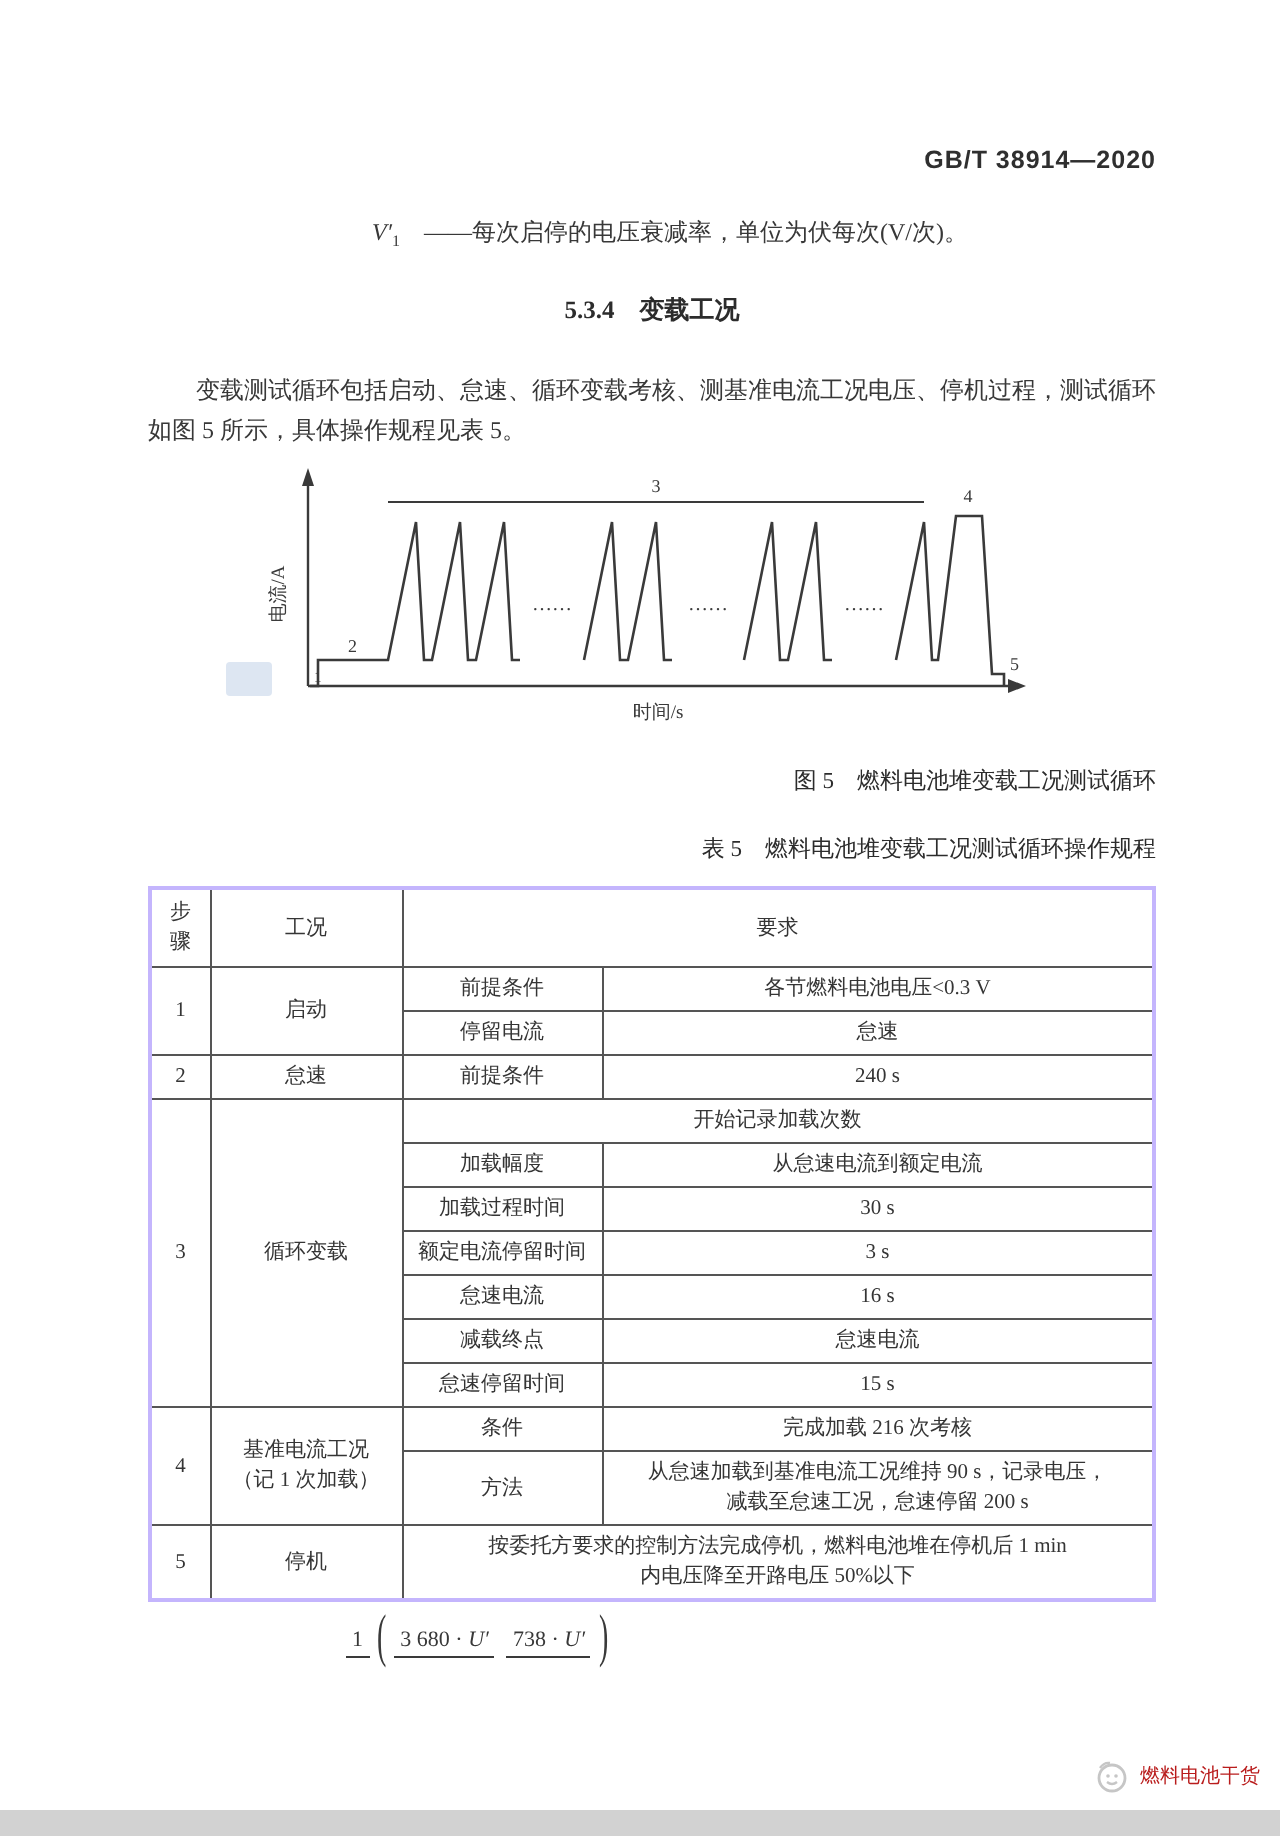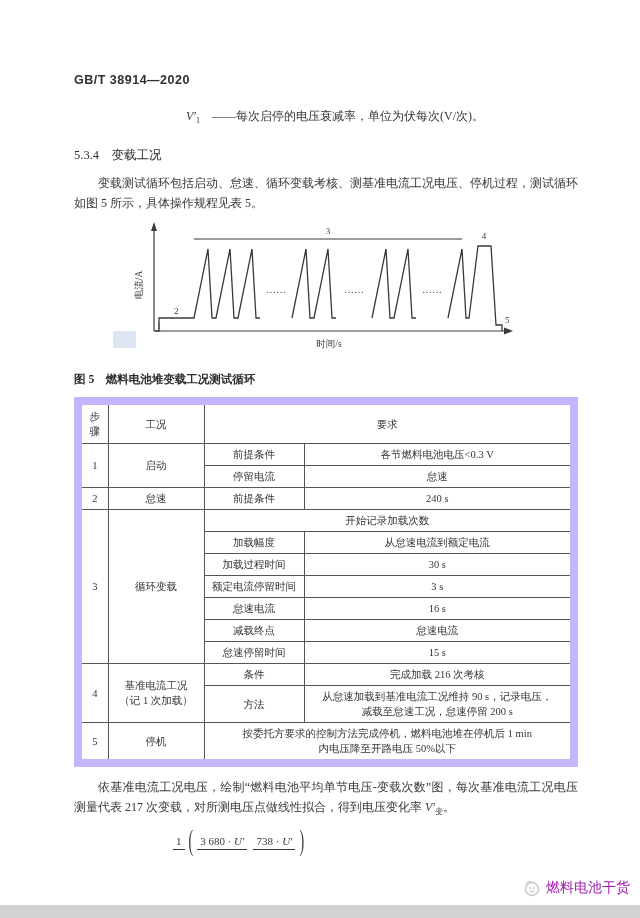--- a/index.html
+++ b/index.html
@@ -3,55 +3,55 @@
 <meta charset="utf-8">
 <style>
   html,body{margin:0;padding:0;}
   body{background:#e9e9e9;}
   .page{
     position:relative;width:640px;height:918px;background:#ffffff;
     font-family:"Liberation Serif","DejaVu Serif",serif;
     color:#383838;overflow:hidden;margin:0 auto;
   }
   .content{padding:70px 62px 0 74px;font-size:12px;line-height:20px;}
-  .doc-header{text-align:left;font-weight:bold;font-size:12.5px;
+  .doc-header{text-align:right;font-weight:bold;font-size:12.5px;
     font-family:"Liberation Sans","DejaVu Sans",sans-serif;letter-spacing:.5px;color:#2f2f2f;}
   .v1-line{margin:16px 0 0 18px;text-align:center;}
   .mvar{font-style:italic;}
   .mvar sub{font-style:normal;font-size:8px;vertical-align:-3px;}
-  .section-heading{font-weight:normal;font-size:12.5px;margin-top:14px;color:#2c2c2c;}
-  .para{text-indent:2em;margin-top:8px;text-align:justify;}
+  .section-heading{font-weight:bold;font-size:12.5px;margin-top:14px;color:#2c2c2c;text-align:center;}
+  .para{text-indent:2em;margin-top:20px;text-align:justify;}
   
   .figure-wrap{margin:6px 0 0 58px;width:392px;}
   .figure-wrap svg{display:block;}
-  .fig-caption,.tbl-title{text-align:left;font-weight:bold;font-size:11.5px;color:#2c2c2c;}
+  .fig-caption,.tbl-title{text-align:right;font-weight:normal;font-size:11.5px;color:#2c2c2c;}
   .fig-caption{margin-top:10px;}
   .tbl-title{margin-top:14px;}
   
   table.spec{border-collapse:collapse;width:100%;margin-top:8px;
     font-size:10.5px;line-height:15px;color:#353535;}
   table.spec td,table.spec th{border:1px solid #555;text-align:center;
     padding:3px 4px;font-weight:normal;vertical-align:middle;}
-  table.spec{border:8px solid #c4b5fd;}
+  table.spec{border:2px solid #c4b5fd;}
   table.spec tr.hdr th{padding:4px 4px;}
   td.ml,th.ml{white-space:pre-line;}
   col.c-step{width:30px;} col.c-cond{width:96px;} col.c-label{width:100px;}
   
   .after-block{margin-top:10px;}
   
   .formula-row{display:flex;align-items:center;margin:10px 0 0 0;font-size:12px;}
   .eq-body{margin-left:96px;white-space:nowrap;display:flex;align-items:center;}
   .frac{display:inline-block;vertical-align:middle;text-align:center;margin:0 3px;font-size:11px;line-height:13px;}
   .frac .fnum{display:block;border-bottom:1px solid #3a3a3a;padding:0 3px 1px;}
   .paren{display:inline-block;transform:scaleY(2.1);font-size:14px;padding:0 1px;color:#3a3a3a;}
   
   .blue-watermark{position:absolute;left:113px;top:331px;width:23px;height:17px;
     background:#dde6f2;border-radius:2px;}
   .brand-watermark{position:absolute;right:10px;bottom:20px;display:flex;align-items:center;
-    color:#a21caf;font-size:14px;font-family:"Liberation Sans","DejaVu Sans",sans-serif;}
+    color:#b91c1c;font-size:10px;font-family:"Liberation Sans","DejaVu Sans",sans-serif;}
   .brand-watermark svg{margin-right:4px;}
   .bottom-bar{position:absolute;left:0;bottom:0;width:100%;height:13px;background:#d2d2d2;}
   .fig-text{font-family:"Liberation Serif","DejaVu Serif",serif;fill:#3a3a3a;}
 </style>
 </head>
 <body>
 
 <div class="page">
   <div class="content">
 
@@ -88,20 +88,21 @@
         <text x="352" y="20" font-size="9" text-anchor="middle" class="fig-text">4</text>
         <text x="373" y="104" font-size="9" class="fig-text">5</text>
 
         <text transform="rotate(-90 10 66)" x="10" y="66" font-size="9.5" text-anchor="middle" class="fig-text">电流/A</text>
         <text x="197" y="128" font-size="9.5" text-anchor="middle" class="fig-text">时间/s</text>
       </svg>
     </div>
 
     <div class="fig-caption">图 5　燃料电池堆变载工况测试循环</div>
 
+    <div class="tbl-title">表 5　燃料电池堆变载工况测试循环操作规程</div>
 
     <table class="spec">
       <colgroup>
           <col class="c-step">
           <col class="c-cond">
           <col class="c-label">
           <col>
         </colgroup>
       <tbody>
           <tr class="hdr">
@@ -174,21 +175,20 @@
       <tr>
         <td>5</td>
         <td>停机</td>
         <td colspan="2" class="ml">按委托方要求的控制方法完成停机，燃料电池堆在停机后 1 min
 内电压降至开路电压 50%以下</td>
       </tr>
     </tbody>
       </table>
 
     <div class="after-block">
-      <div class="para"><span>依基准电流工况电压，绘制“燃料电池平均单节电压-变载次数”图，每次基准电流工况电压测量代表 217 次变载，对所测电压点做线性拟合，得到电压变化率 </span><span class="mvar"><span>V′</span><sub>变</sub></span><span>。</span></div>
     </div>
 
     <div class="formula-row">
       <span class="eq-body">
 
         <span class="frac">
             <span class="fnum">1</span>
           </span>
         <span class="paren">(</span>
 

